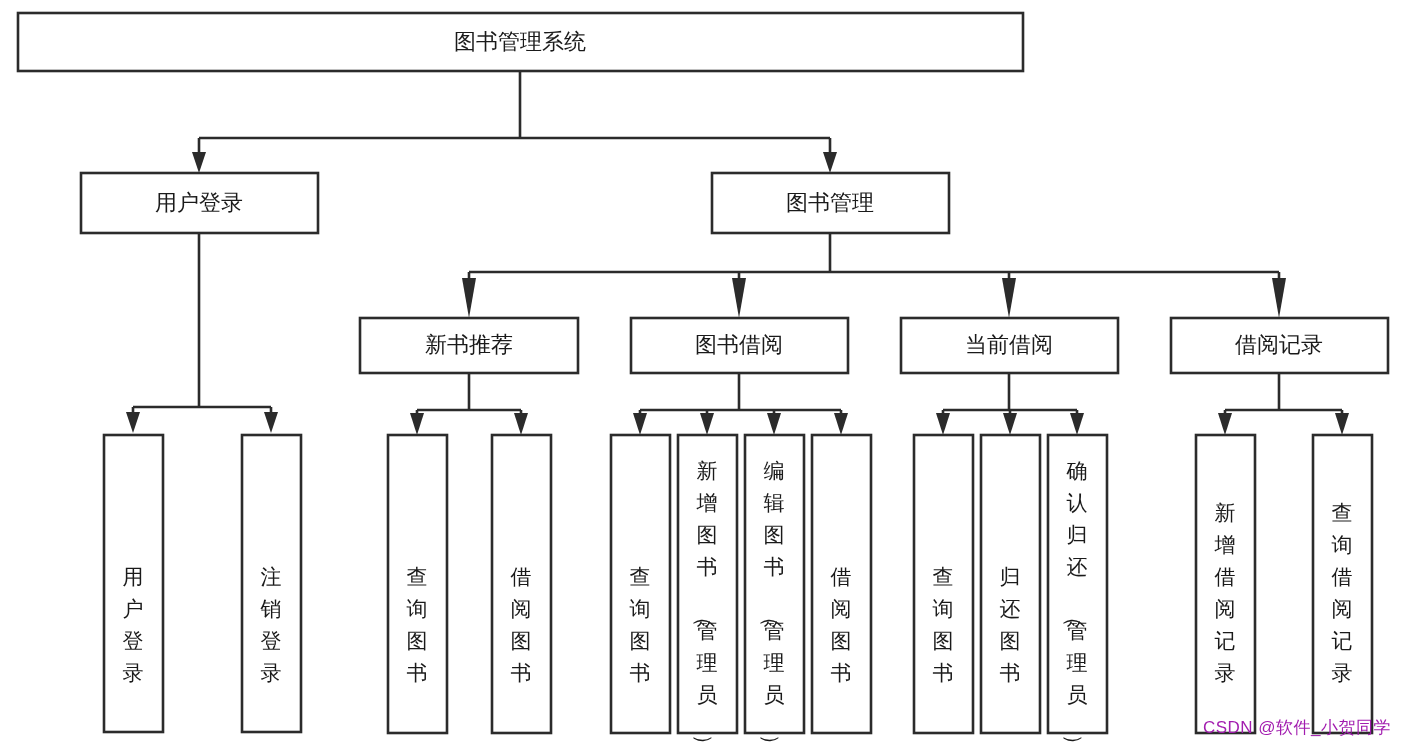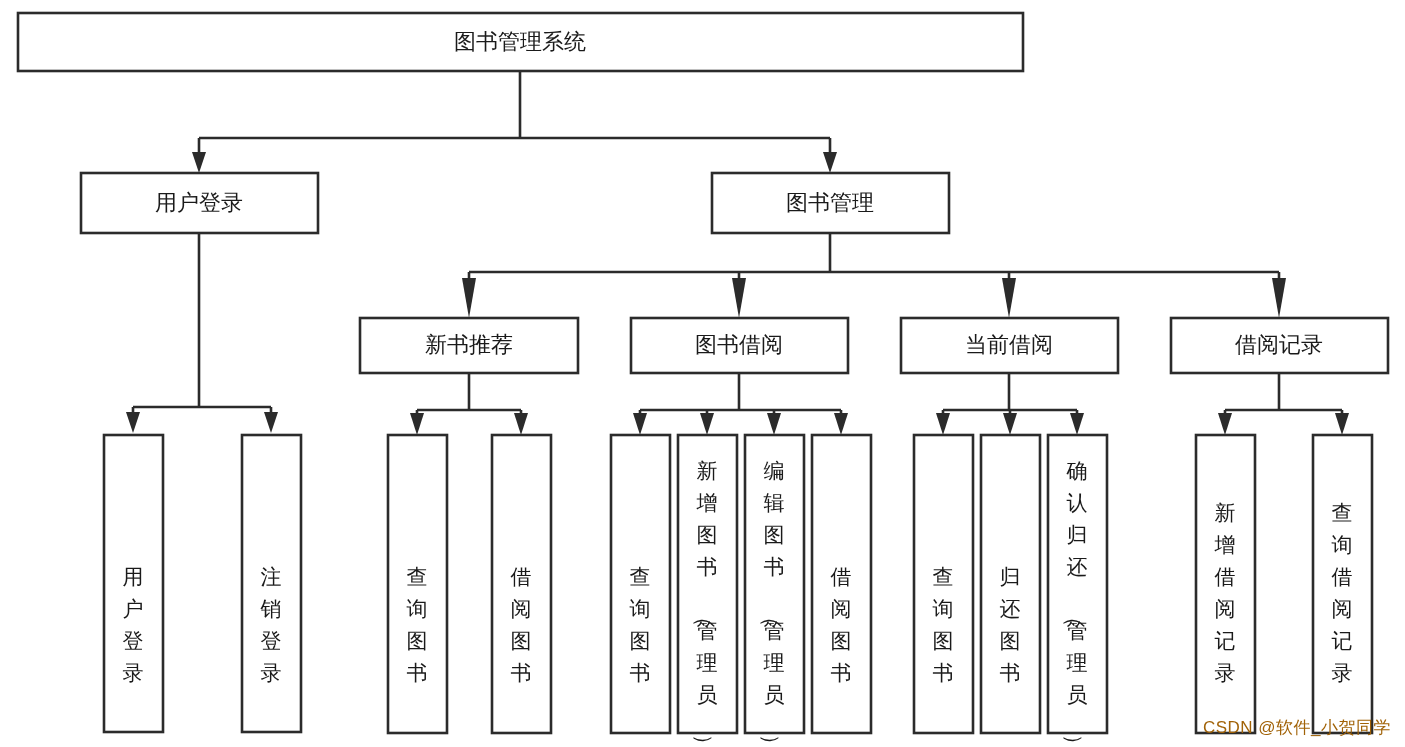--- a/index.html
+++ b/index.html
@@ -54,21 +54,21 @@
     font-size: 21px;
     fill: #1a1a1a;
     text-anchor: middle;
   }
   .watermark {
     position: absolute;
     right: 14px;
     bottom: 8px;
     font-family: "Liberation Sans", "DejaVu Sans", sans-serif;
     font-size: 17px;
-    color: #a16207;
+    color: #a21caf;
     letter-spacing: 0.5px;
     white-space: nowrap;
     pointer-events: none;
   }
 </style>
 </head>
 <body>
 
 <div id="diagram-root">
 

